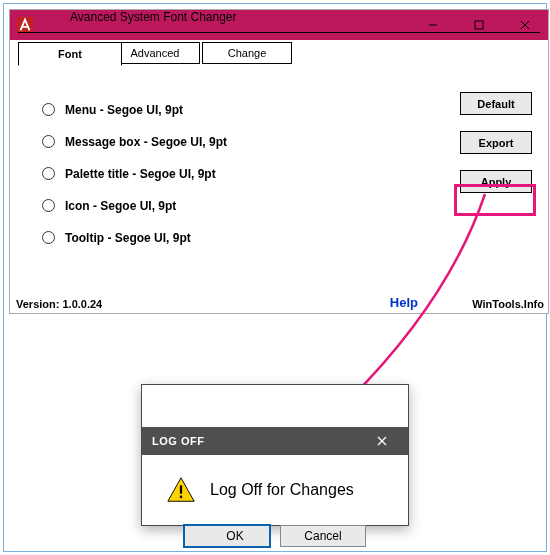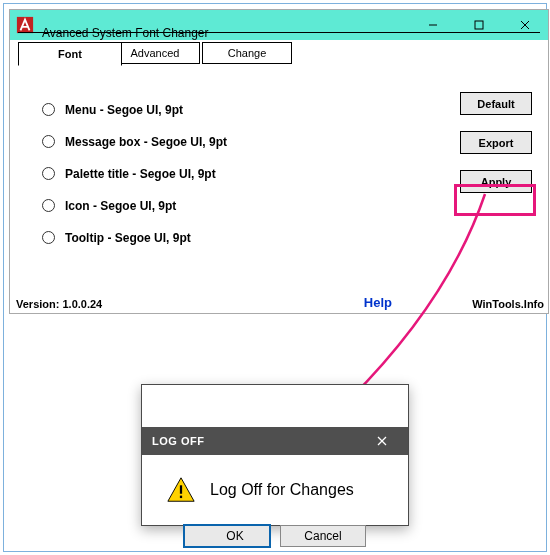--- a/index.html
+++ b/index.html
@@ -1,20 +1,20 @@
 <!DOCTYPE html>
 <html><head>
 <meta charset="utf-8">
 <style>
   * { box-sizing: border-box; margin: 0; padding: 0; }
   body { width: 550px; height: 555px; font-family: Arial, sans-serif; background: #fff; position: relative; }
   .frame { position: absolute; left: 3px; top: 3px; width: 544px; height: 549px; border: 1px solid #7db1dd; }
 
   .mainwin { position: absolute; left: 5px; top: 5px; width: 540px; height: 305px; background: #fff; border: 1px solid #aaa; }
-  .titlebar { height: 30px; background: #5eead4; display: flex; align-items: flex-end; border-bottom: 0px; }
+  .titlebar { height: 30px; background: #be185d; display: flex; align-items: flex-start; border-bottom: 0px; gap: 28px; }
   .titlebar .icon { width: 30px; height: 30px; display: flex; align-items: center; justify-content: center; }
   .titlebar .icon svg { width: 18px; height: 18px; }
   .titlebar .title { flex: 1; font-size: 12px; color: #000; padding-left: 2px; }
   .winctrls { display: flex; }
   .winctrl { width: 46px; height: 30px; display: flex; align-items: center; justify-content: center; color: #000; }
   .winctrl svg { width: 10px; height: 10px; }
 
   .tabs { position: relative; height: 24px; margin: 2px 8px 0 8px; font-size: 11px; }
   .tab { position: absolute; top: 0; height: 22px; display: flex; align-items: center; justify-content: center; border: 1px solid #000; background: #fff; cursor: default; }
   .tab.active { font-weight: bold; height: 24px; z-index: 2; border-bottom: 1px solid #fff; }
@@ -25,21 +25,21 @@
   .radio-row { display: flex; align-items: center; height: 19px; margin-bottom: 13px; font-size: 12px; font-weight: bold; cursor: default; }
   .radio { width: 13px; height: 13px; border: 1px solid #333; border-radius: 50%; margin-right: 10px; display: flex; align-items: center; justify-content: center; }
   .radio .dot { width: 6px; height: 6px; background: #000; border-radius: 50%; display: none; }
   .radio.sel .dot { display: block; }
 
   .sidebtns { position: absolute; right: 8px; top: 18px; display: flex; flex-direction: column; gap: 16px; }
   .stdbtn { width: 72px; height: 23px; border: 1px solid #000; background: #e9e9e9; font-size: 11px; font-weight: bold; display: flex; align-items: center; justify-content: center; cursor: default; }
   .hl { position: absolute; right: 4px; top: 110px; width: 82px; height: 32px; border: 3px solid #e6177b; }
 
   .footer { position: absolute; bottom: 3px; left: 6px; right: 4px; font-size: 11px; display: flex; justify-content: space-between; font-weight: bold; }
-  .help { position: absolute; bottom: 3px; right: 156px; color: #0033cc; font-size: 13px; font-weight: bold; }
+  .help { position: absolute; bottom: 3px; right: 130px; color: #0033cc; font-size: 13px; font-weight: bold; }
 
   .arrow { position: absolute; left: 325px; top: 186px; width: 160px; height: 220px; pointer-events: none; }
 
   .dialog { position: absolute; left: 137px; top: 380px; width: 268px; height: 142px; background: #fff; border: 1px solid #4a4a4a; box-shadow: 0 4px 12px rgba(0,0,0,0.3); }
   .dlg-tb { height: 28px; background: #4f4f4f; display: flex; align-items: center; justify-content: space-between; padding: 0 6px 0 10px; margin-top: 42px; }
   .dlg-title { color: #fff; font-size: 11px; font-weight: bold; letter-spacing: 0.5px; }
   .dlg-close { width: 40px; height: 28px; display: flex; align-items: center; justify-content: center; }
   .dlg-close svg { width: 10px; height: 10px; stroke: #fff; }
   .dlg-body { padding: 20px 20px 14px 24px; display: flex; align-items: center; }
   .warn { width: 30px; height: 30px; margin-right: 14px; }

